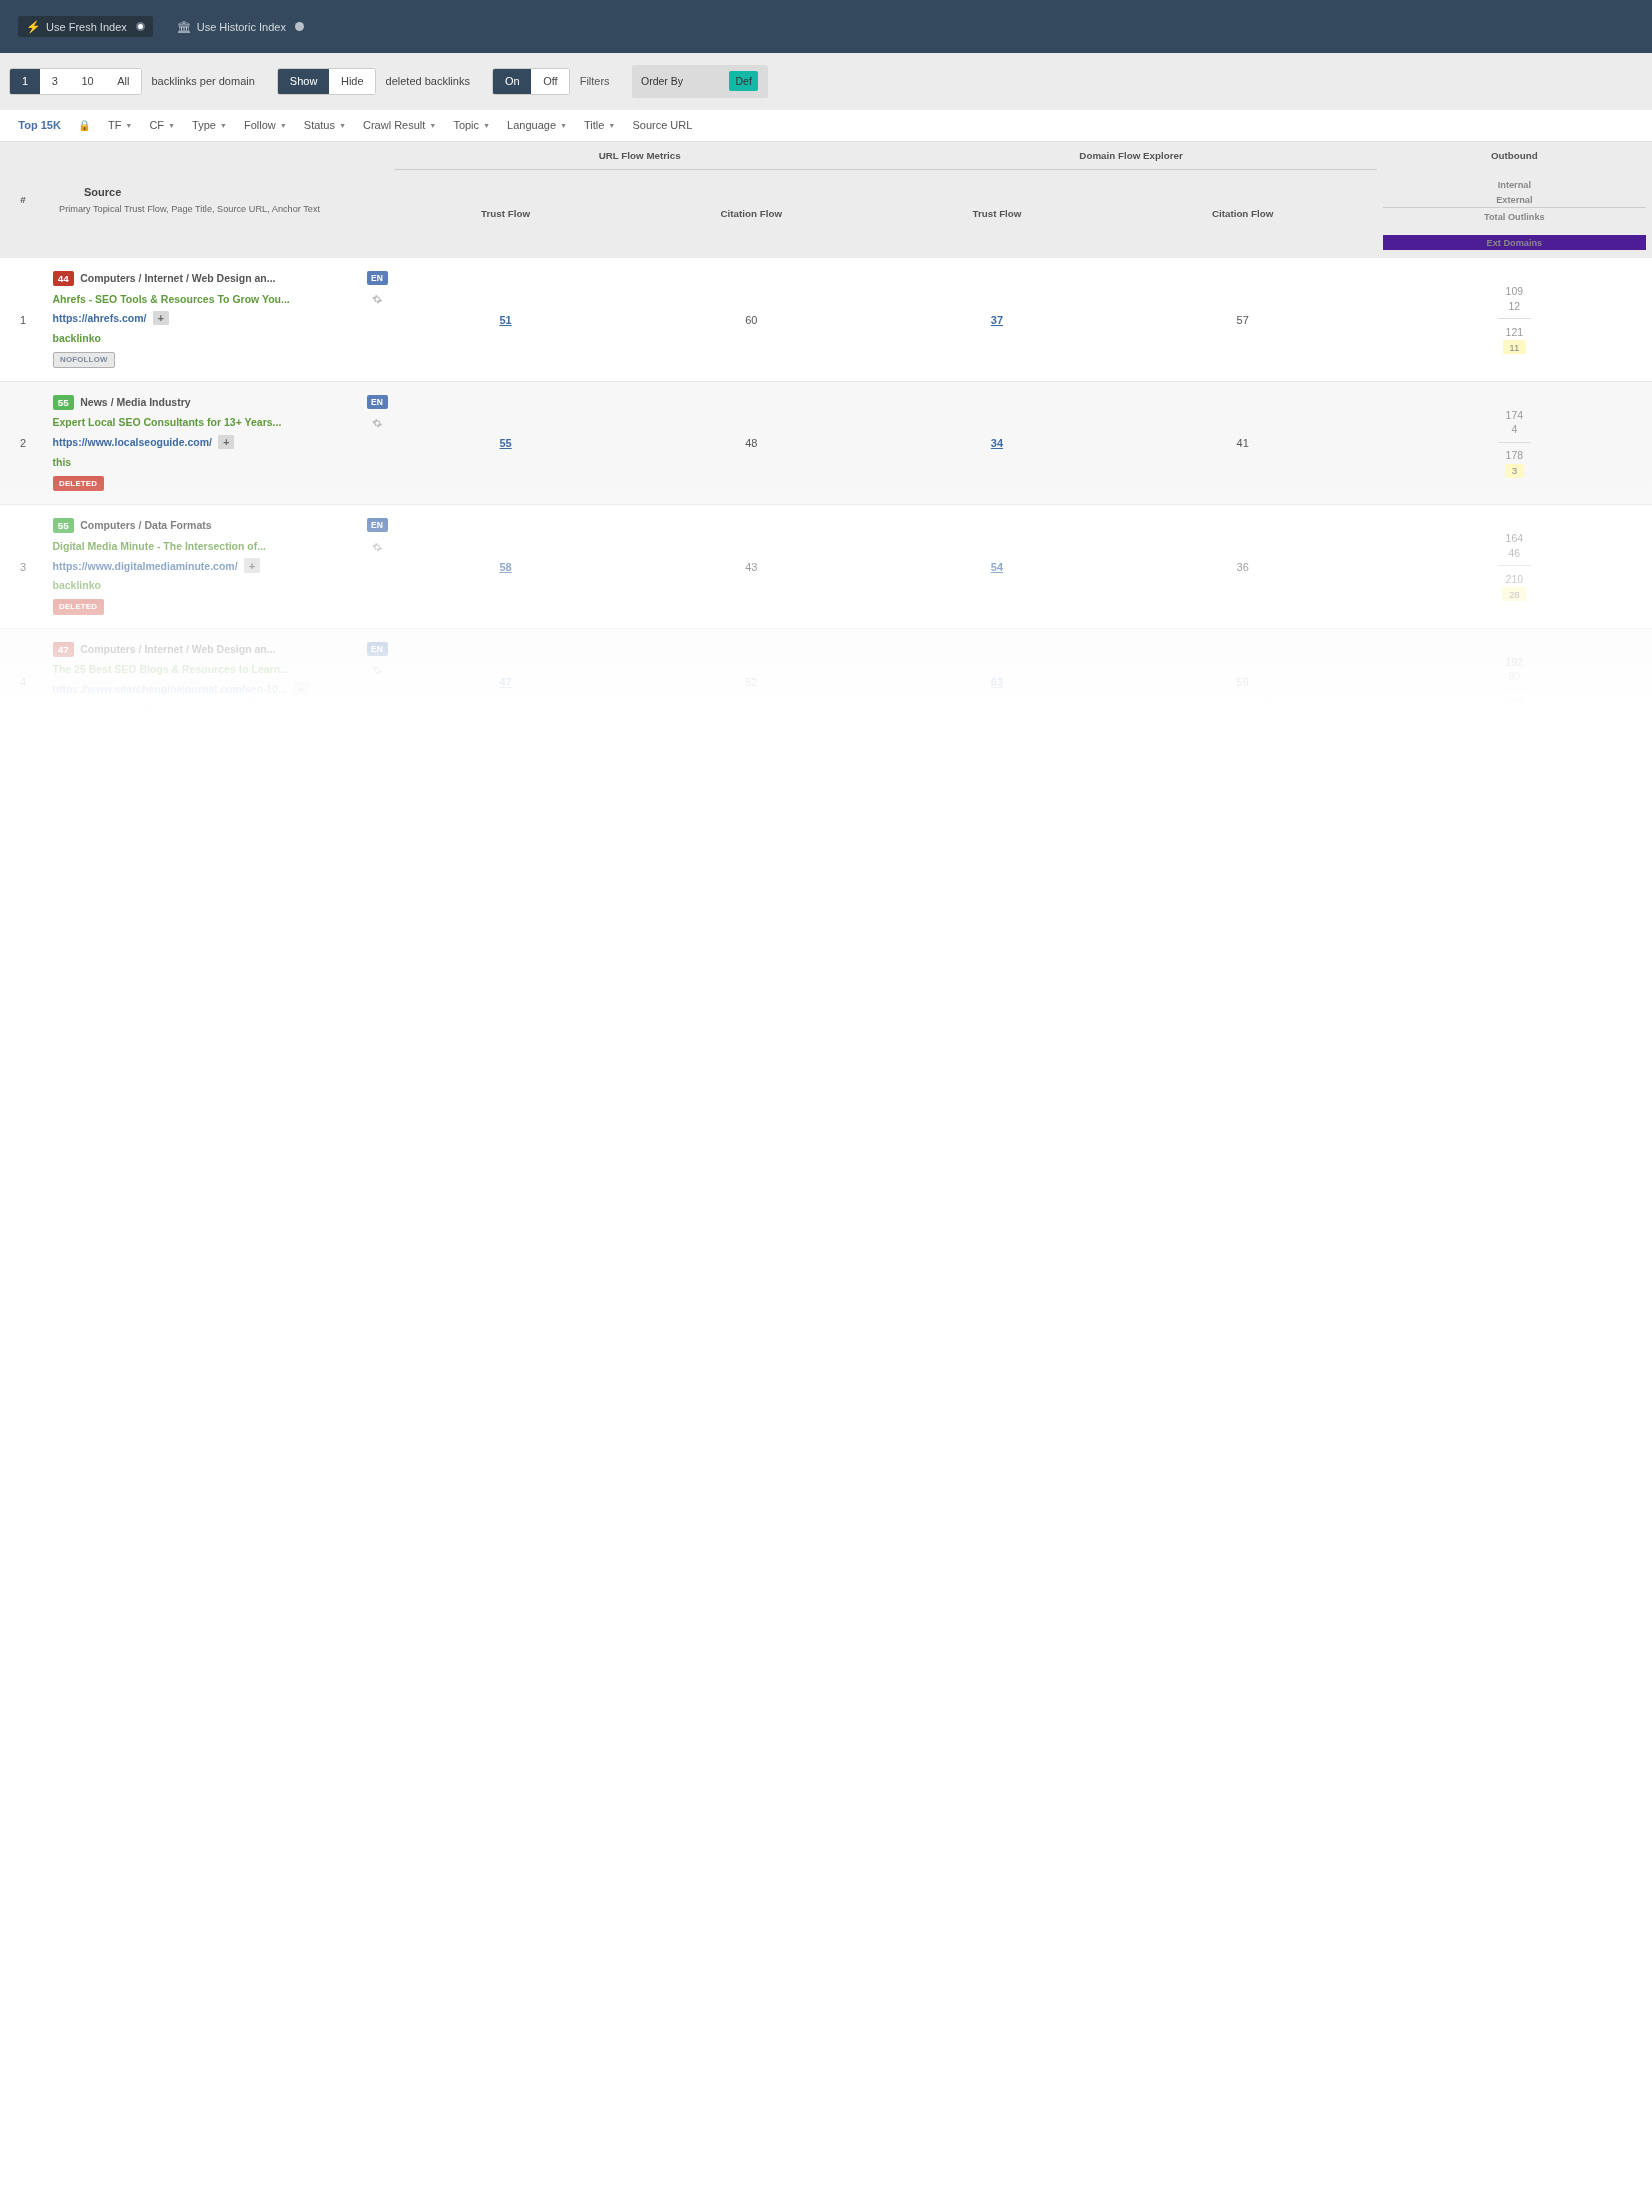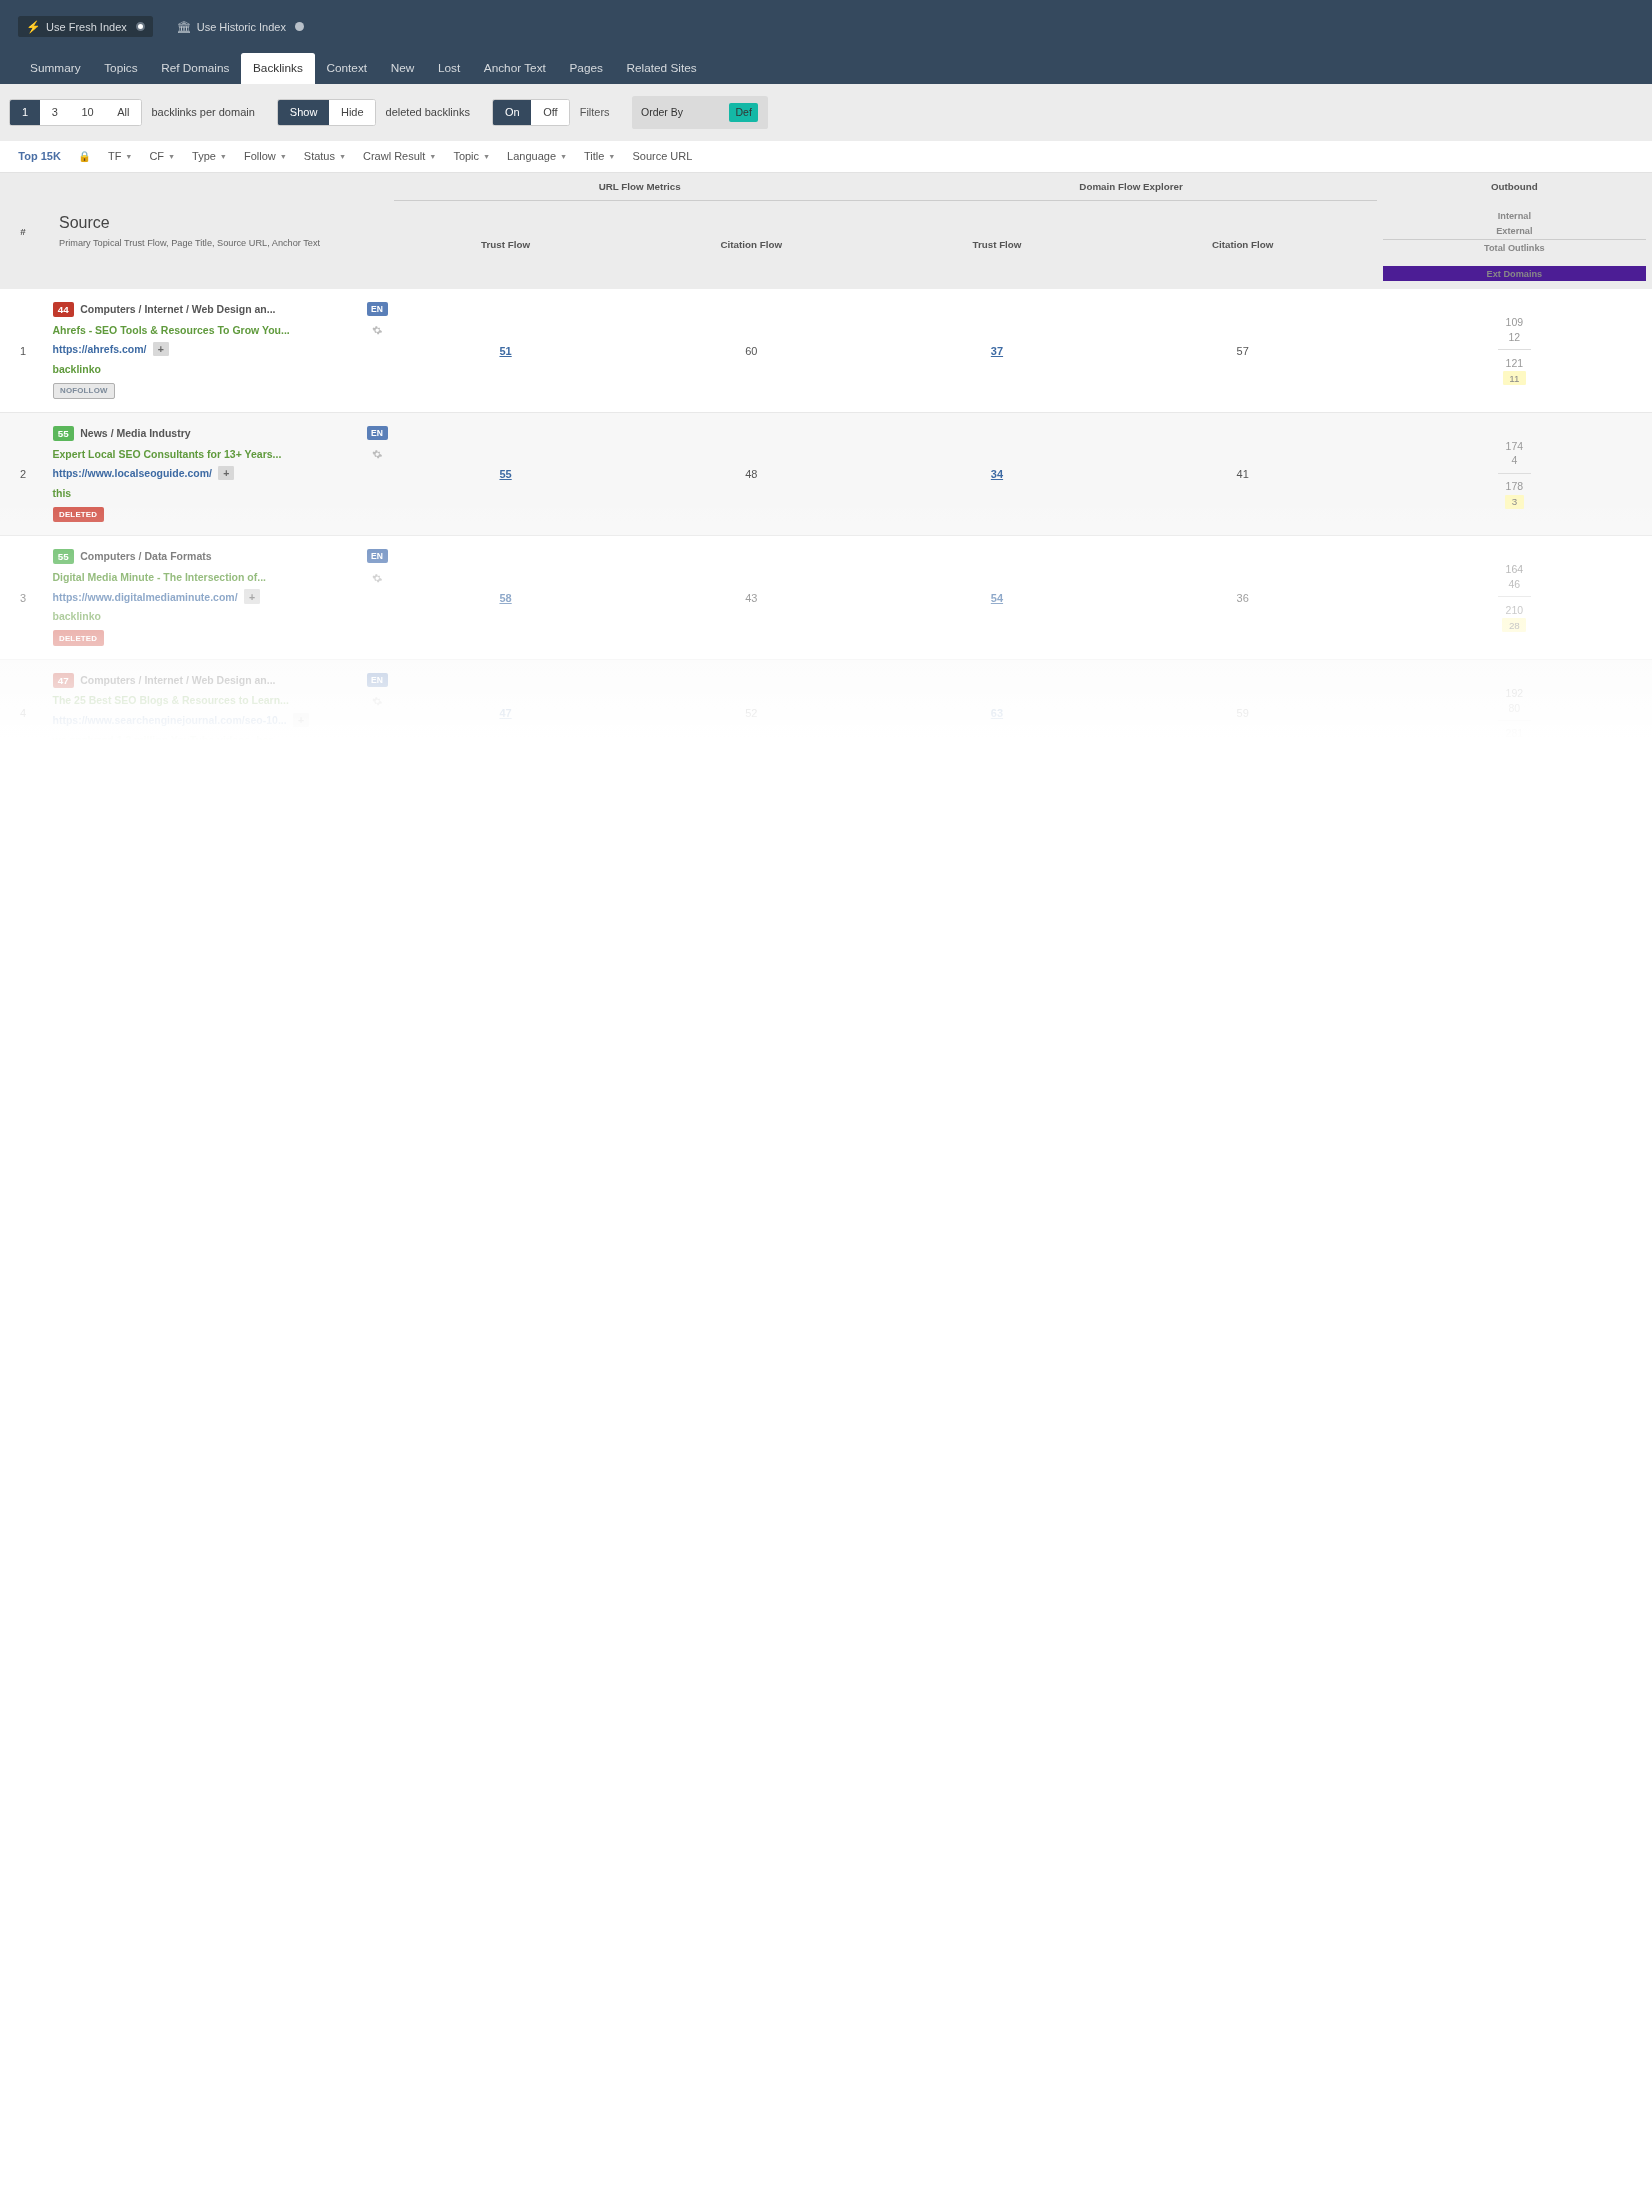--- a/index.html
+++ b/index.html
@@ -44,21 +44,21 @@
 .cf-item .caret { font-size:7.2px; color:#888; }
 .top15k { color:#4a6fa5; font-weight:600; }
 .lock { color:#aaa; }
 .table-container { position:relative; }
 .table { width:100%; border-collapse:collapse; }
 .table thead { background:#ececec; }
 .table th { font-size:9.8px; font-weight:600; color:#555; padding:7.9px 6.5px; text-align:center; }
 .th-group { border-bottom:0.7px solid #ccc; font-weight:700; }
 .th-num { width:46px; }
 .th-source { text-align:left !important; padding-left:13px !important; }
-.th-source .s-title { font-size:16px; font-weight:400; color:#444; display:block; margin-bottom:5.2px; }
+.th-source .s-title { font-size:11px; font-weight:700; color:#444; display:block; margin-bottom:5.2px;margin-left:25px; }
 .th-source .s-sub { font-size:9.2px; font-weight:400; color:#666; }
 .th-outbound { color:#888; }
 .ob-sub { font-size:9.2px; font-weight:600; color:#888; padding:2.6px 0; }
 tbody tr.data-row { border-bottom:0.7px solid #e8e8e8; }
 tbody tr.data-row:nth-child(even) { background:#f7f7f7; }
 td { padding:13px 6.5px; vertical-align:middle; font-size:11px; color:#555; text-align:center; }
 td.idx { font-size:11px; color:#555; }
 td.source-cell { text-align:left; padding:13px 9.2px 13px 6.5px; width:314px; }
 .badge-score { display:inline-block; padding:2px 5.2px; border-radius:2px; color:#fff; font-weight:700; font-size:9.8px; margin-right:6.5px; }
 .bg-red { background:#c1392b; }
@@ -91,32 +91,20 @@
       <span class="index-icon">⚡</span>
       <span class="index-label">Use Fresh Index</span>
       <span class="radio on"></span>
     </div>
     <div class="index-opt">
       <span class="index-icon" style="color:#b8c0c9">🏛</span>
       <span class="index-label">Use Historic Index</span>
       <span class="radio"></span>
     </div>
   </div>
-  <div class="tabs" id="tabs">
-      <div class="tab">Summary</div>
-      <div class="tab">Topics</div>
-      <div class="tab">Ref Domains</div>
-      <div class="tab active">Backlinks</div>
-      <div class="tab">Context</div>
-      <div class="tab">New</div>
-      <div class="tab">Lost</div>
-      <div class="tab">Anchor Text</div>
-      <div class="tab">Pages</div>
-      <div class="tab">Related Sites</div>
-    </div>
 </div>
 
 <div class="filter-bar">
   <div class="seg-wrap">
     <div class="seg-group" id="per-domain-seg">
         <button class="seg-btn on">1</button>
         <button class="seg-btn">3</button>
         <button class="seg-btn">10</button>
         <button class="seg-btn">All</button>
       </div>

